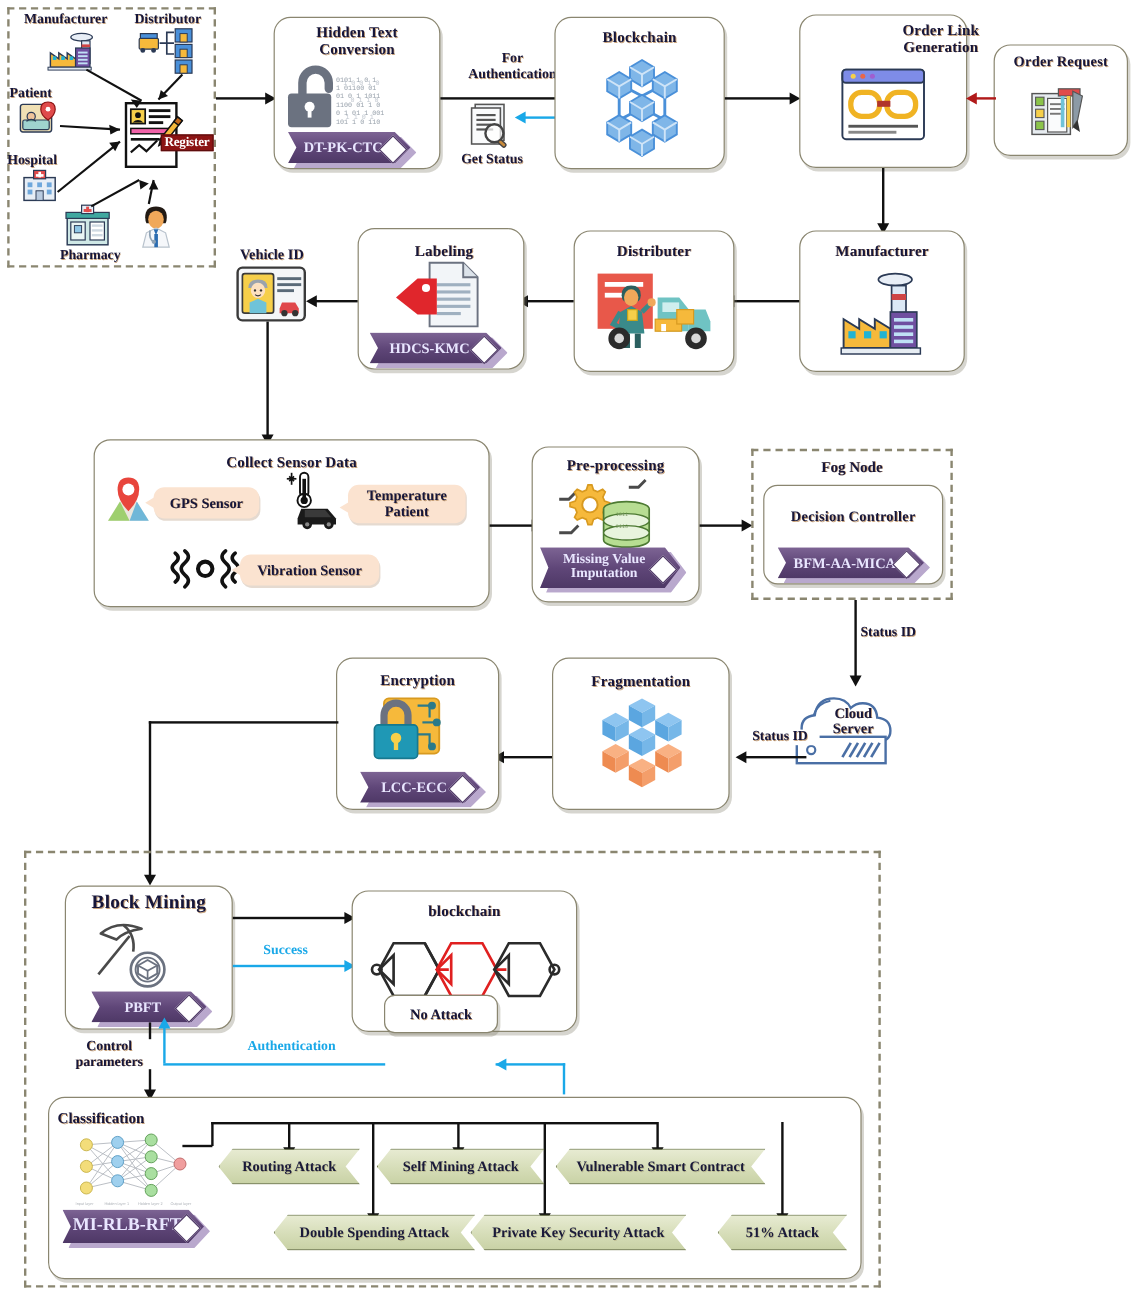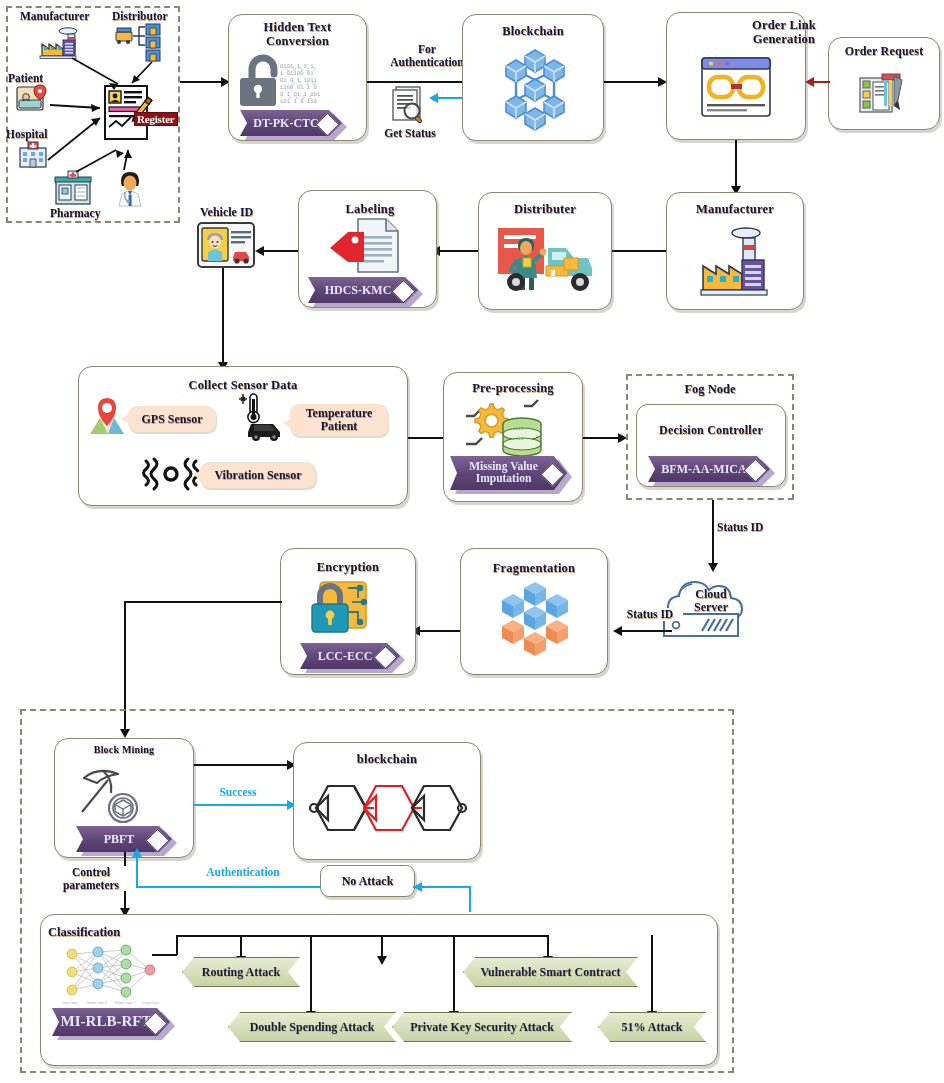--- a/index.html
+++ b/index.html
@@ -708,21 +708,21 @@
     <div class="banner-dia"></div>
   </div>
 
   <div class="ln h" style="left:124px;top:601px;width:158px;"></div>
   <div class="ln v" style="left:124px;top:601px;width:1.7px;height:131px;"></div>
   <div class="arw d" style="left:119.5px;top:729px;"></div>
 
   <div class="dashed" style="left:20px;top:709px;width:714px;height:364px;"></div>
 
   <div class="box" style="left:54px;top:738px;width:140px;height:120px;"></div>
-  <div class="box-title" style="left:54px;top:744px;width:140px;font-size:10px;">Block Mining</div>
+  <div class="box-title" style="left:54px;top:744px;width:140px;font-size:16px;">Block Mining</div>
   <div class="ico" style="left:78px;top:766px;">
     <svg width="66" height="62" viewBox="0 0 66 62">
       <g fill="none" stroke="#4a4a4a" stroke-width="2.2" stroke-linejoin="round">
         <path d="M6 12 q14 -12 34 -4 q-14 2 -21 9 z"></path>
         <path d="M4 46 L30 14"></path>
         <path d="M25 5 q10 8 8 22"></path>
       </g>
       <circle cx="45" cy="42" r="14" fill="none" stroke="#6b7280" stroke-width="2.2"></circle>
       <circle cx="45" cy="42" r="10" fill="none" stroke="#6b7280" stroke-width="1.6"></circle>
       <g transform="translate(37,34)">
@@ -761,21 +761,21 @@
         <path d="M56 28 L64 28 M104 28 L112 28"></path>
       </g>
       <g fill="none" stroke="#2b2b2b" stroke-width="2.2">
         <path d="M114 6 L140 6 L152 28 L140 50 L114 50 L102 28 Z"></path>
         <path d="M102 28 L114 16 L114 40 Z"></path>
         <circle cx="152" cy="28" r="4"></circle>
       </g>
     </svg>
   </div>
 
-  <div class="minibox" style="left:320px;top:865px;width:93px;height:30px;">No Attack</div>
+  <div class="minibox" style="left:320px;top:829px;width:93px;height:30px;">No Attack</div>
 
   <div class="ln h blue" style="left:136px;top:886px;width:185px;"></div>
   <div class="ln v blue" style="left:136px;top:856px;width:1.7px;height:30px;"></div>
   <div class="arw blue u" style="left:131.5px;top:848px;"></div>
   <div class="edge-lbl blue" style="left:193px;top:866px;width:96px;">Authentication</div>
 
   <div class="ln h blue" style="left:413px;top:886px;width:58px;"></div>
   <div class="ln v blue" style="left:469px;top:886px;width:1.7px;height:26px;"></div>
   <div class="arw blue l" style="left:413px;top:881.5px;"></div>
 
@@ -836,18 +836,19 @@
   <div class="arw d" style="left:542.5px;top:956px;"></div>
 
   <div class="ln v" style="left:310px;top:935px;width:1.7px;height:79px;"></div>
   <div class="arw d" style="left:305.5px;top:1011px;"></div>
   <div class="ln v" style="left:453px;top:935px;width:1.7px;height:79px;"></div>
   <div class="arw d" style="left:448.5px;top:1011px;"></div>
   <div class="ln v" style="left:651px;top:935px;width:1.7px;height:79px;"></div>
   <div class="arw d" style="left:646.5px;top:1011px;"></div>
 
   <div class="chev" style="left:182px;top:957px;width:118px;">Routing Attack</div>
+  <div class="chev" style="left:314px;top:957px;width:140px;">Self Mining Attack</div>
   <div class="chev" style="left:463px;top:957px;width:175px;">Vulnerable Smart Contract</div>
   <div class="chev" style="left:392px;top:1012px;width:180px;">Private Key Security Attack</div>
   <div class="chev" style="left:228px;top:1012px;width:168px;">Double Spending Attack</div>
   <div class="chev" style="left:598px;top:1012px;width:108px;">51% Attack</div>
 
 </div>
 
 </body></html>

